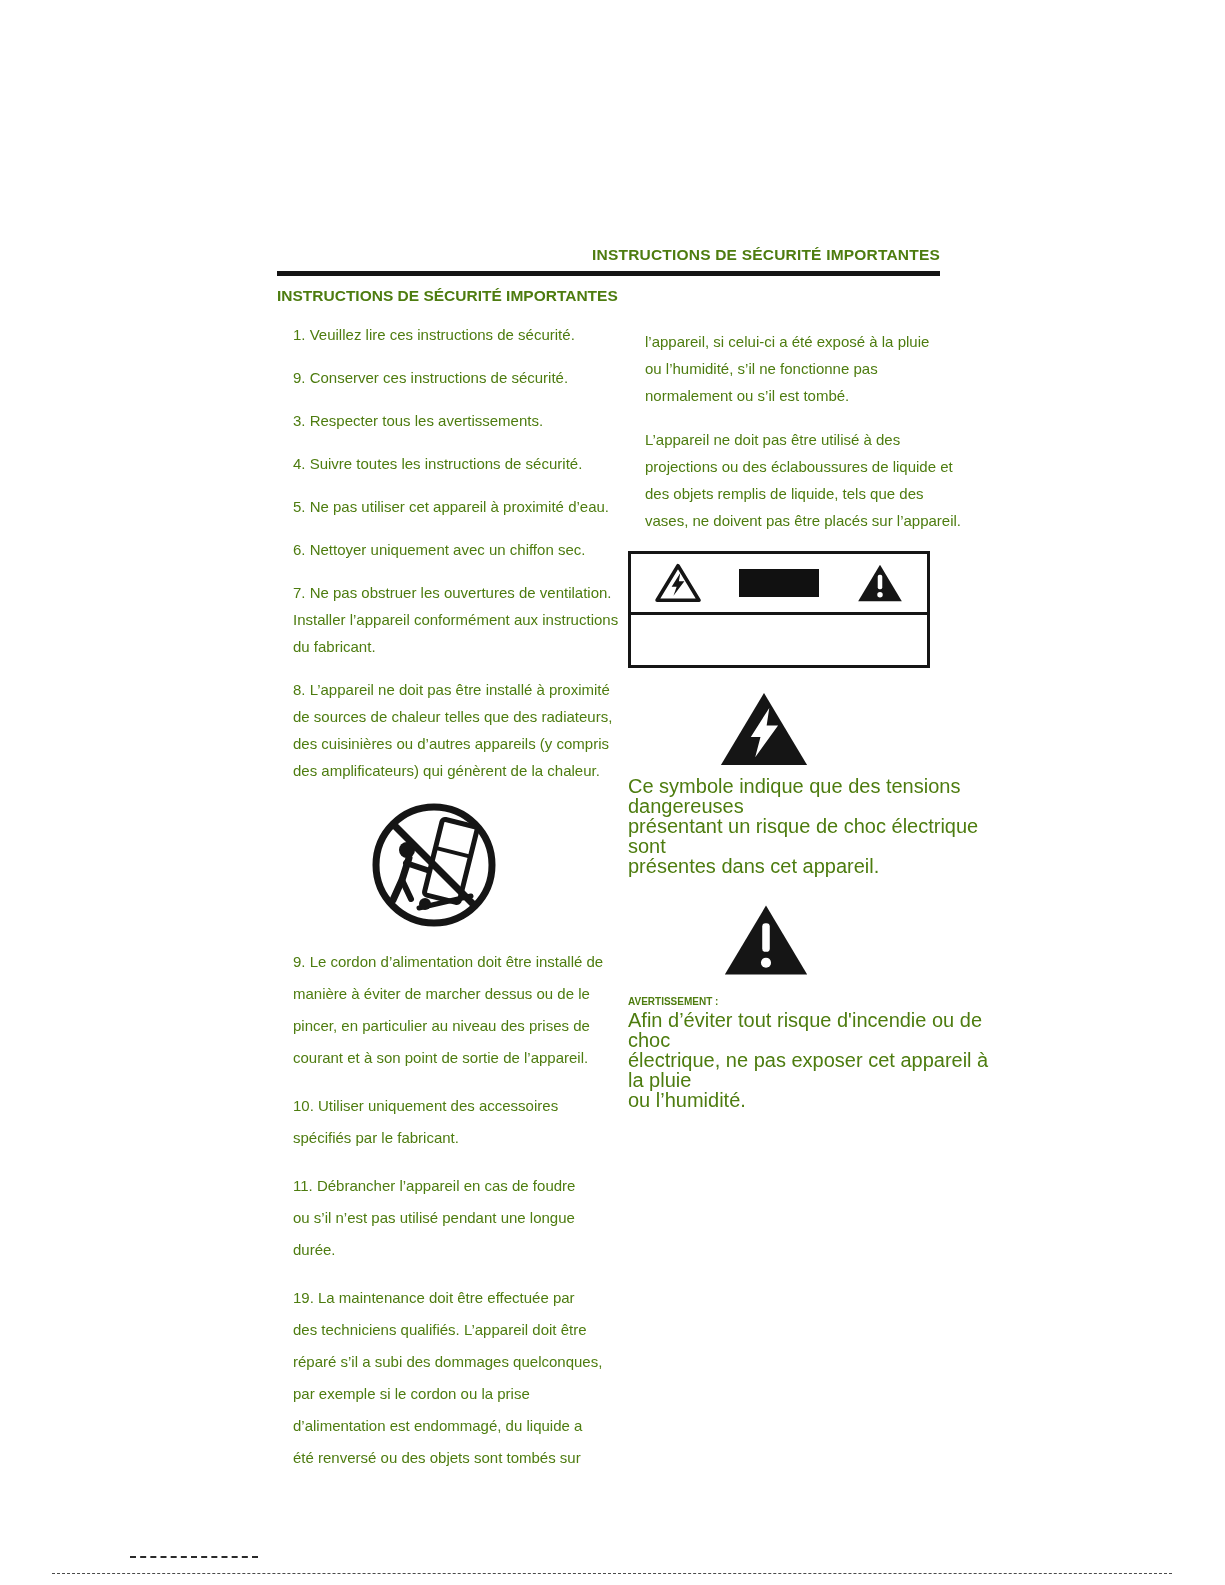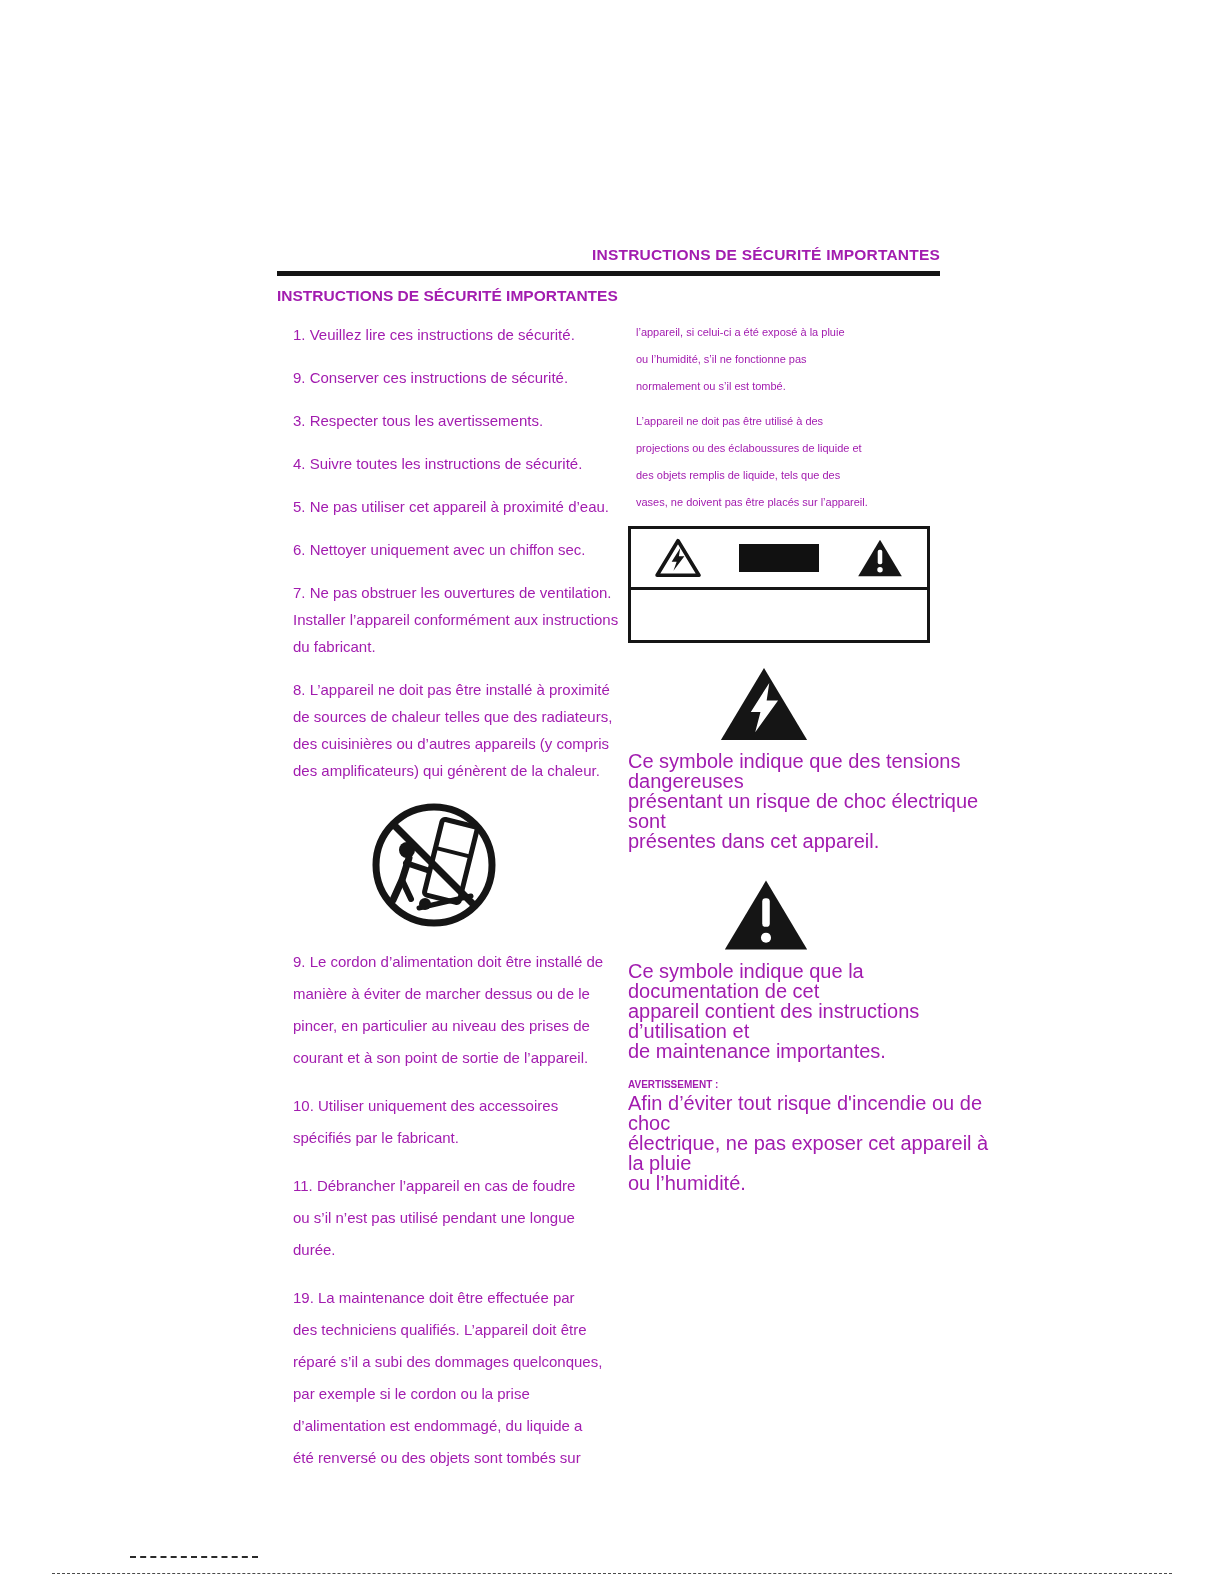--- a/index.html
+++ b/index.html
@@ -2,39 +2,39 @@
 <html><head>
 <meta charset="utf-8">
 <style>
   html, body { margin: 0; padding: 0; background: #ffffff; }
   .page {
     position: relative;
     width: 1225px;
     height: 1585px;
     background: #ffffff;
     font-family: "Liberation Sans", sans-serif;
-    color: #a21caf;
+    color: #4d7c0f;
     overflow: hidden;
   }
 
   
   .doc-header { position: absolute; left: 277px; top: 246px; width: 663px; }
   .header-title { text-align: right; font-weight: bold; font-size: 15.5px; letter-spacing: 0.2px; }
   .header-rule { margin-top: 7px; height: 5px; background: #141414; }
 
   
   .left-col { position: absolute; left: 277px; top: 287px; width: 360px; }
   .section-title { margin: 0 0 9px 0; font-size: 15.5px; font-weight: bold; }
   .li { margin: 16px; font-size: 15px; line-height: 27px; white-space: pre-line; }
   .li2 { line-height: 32px; }
   .cart-wrap { margin: 14px 0 14px 92px; width: 130px; height: 130px; }
 
   
   .right-col { position: absolute; left: 628px; top: 311px; width: 366px; }
-  .para { margin: 8px; font-size: 11px; line-height: 27px; white-space: pre-line; }
+  .para { margin: 17px; font-size: 15px; line-height: 27px; white-space: pre-line; }
 
   .warning-box { margin-top: 10px; width: 302px; border: 3px solid #151515; box-sizing: border-box; }
   .wb-top {
     height: 58px; display: flex; align-items: center; justify-content: space-between;
     padding: 0 24px; border-bottom: 3px solid #151515;
   }
   .wb-bar { width: 80px; height: 28px; background: #111111; display: inline-block; }
   .wb-icon { display: inline-flex; }
   .wb-bottom { height: 50px; }
 
@@ -147,23 +147,20 @@
 présentant un risque de choc électrique sont
 présentes dans cet appareil.</p>
 
     <div class="symbol-doc">
       <svg width="84" height="76" viewBox="0 0 100 88" aria-hidden="true">
         <path d="M50 3 L99 85 L1 85 Z" fill="#151515"></path>
         <rect x="45.5" y="24" width="9" height="34" rx="4" fill="#ffffff"></rect>
         <circle cx="50" cy="71" r="6" fill="#ffffff"></circle>
       </svg>
     </div>
-    <p class="sym-text">Ce symbole indique que la documentation de cet
-appareil contient des instructions d’utilisation et
-de maintenance importantes.</p>
 
     <h3 class="warn-head">AVERTISSEMENT :</h3>
     <p class="sym-text warn-body">Afin d’éviter tout risque d'incendie ou de choc
 électrique, ne pas exposer cet appareil à la pluie
 ou l’humidité.</p>
   </div>
 
   <div class="artifact-short"></div>
   <div class="artifact-long"></div>
 

